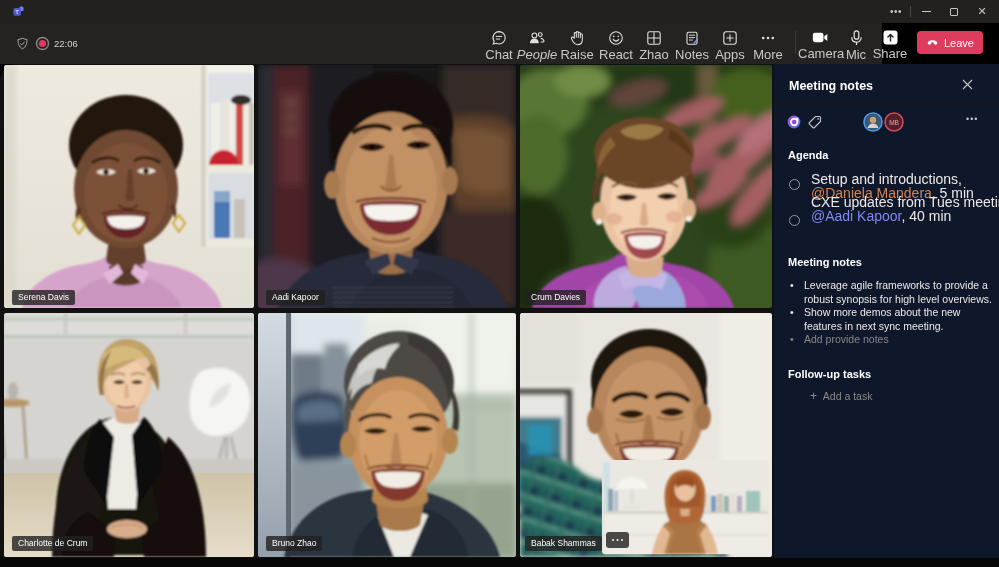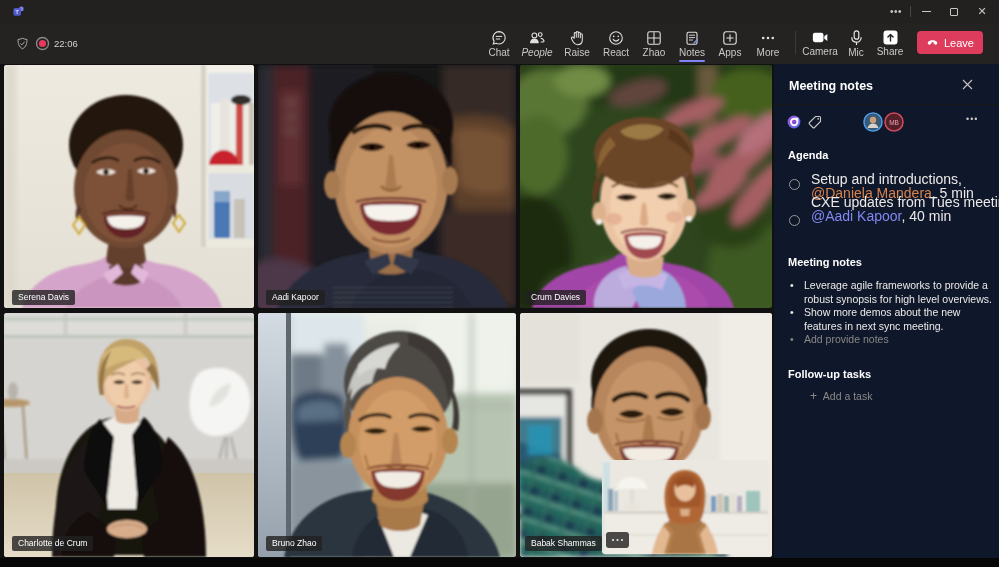--- a/index.html
+++ b/index.html
@@ -2,27 +2,27 @@
 <html><head>
 <meta charset="utf-8">
 <style>
   * { margin:0; padding:0; box-sizing:border-box; }
   html,body { width:999px; height:567px; overflow:hidden; background:#000; }
   body { font-family:"Liberation Sans", sans-serif; position:relative; }
   .abs { position:absolute; }
   #titlebar { position:absolute; left:0; top:0; width:999px; height:23px; background:#222120; }
   #title { position:absolute; left:0; right:0; top:5px; text-align:center; color:#cfcdcb; font-size:9.5px; }
   .winctl { position:absolute; top:0; height:23px; color:#c8c6c4; display:flex; align-items:center; justify-content:center; }
-  #toolbar { position:absolute; left:0; top:23px; width:999px; height:41px; background:#242322; }
+  #toolbar { position:absolute; left:0; top:23px; width:882px; height:41px; background:#242322; }
   .tbtn { position:absolute; top:7px; width:44px; text-align:center; }
   .tbtn svg { display:block; margin:0 auto; }
-  .tbtn .lbl { font-size:10px; color:#cac8c6; margin-top:1px; display:block; }
+  .tbtn .lbl { font-size:13px; color:#cac8c6; margin-top:1px; display:block; }
   #timer { position:absolute; left:54px; top:15px; color:#d6d4d2; font-size:9.5px; }
   #leavebtn { position:absolute; left:917px; top:8px; width:66px; height:23px; background:#dd3c5d; border-radius:4px; color:#fff; font-size:11px; display:flex; align-items:center; justify-content:center; gap:5px; }
-  #stage { position:absolute; left:0; top:64px; width:999px; height:503px; background:#121111; }
+  #stage { position:absolute; left:0; top:64px; width:999px; height:503px; background:#121111;border-radius:17px; }
   .tile { position:absolute; border-radius:3px; overflow:hidden; }
   .tile svg { display:block; width:100%; height:100%; }
   .namelbl { position:absolute; background:rgba(34,33,33,0.8); color:#fff; font-size:8.5px; padding:2px 6px 3px 6px; border-radius:2px; white-space:nowrap; }
   #panel { position:absolute; left:774px; top:64px; width:242px; height:494px; background:#0f172a; color:#fff; }
   #botbar { position:absolute; left:0; top:558px; width:999px; height:9px; background:#070707; }
 </style>
 </head>
 <body>
 
 <div id="titlebar">

